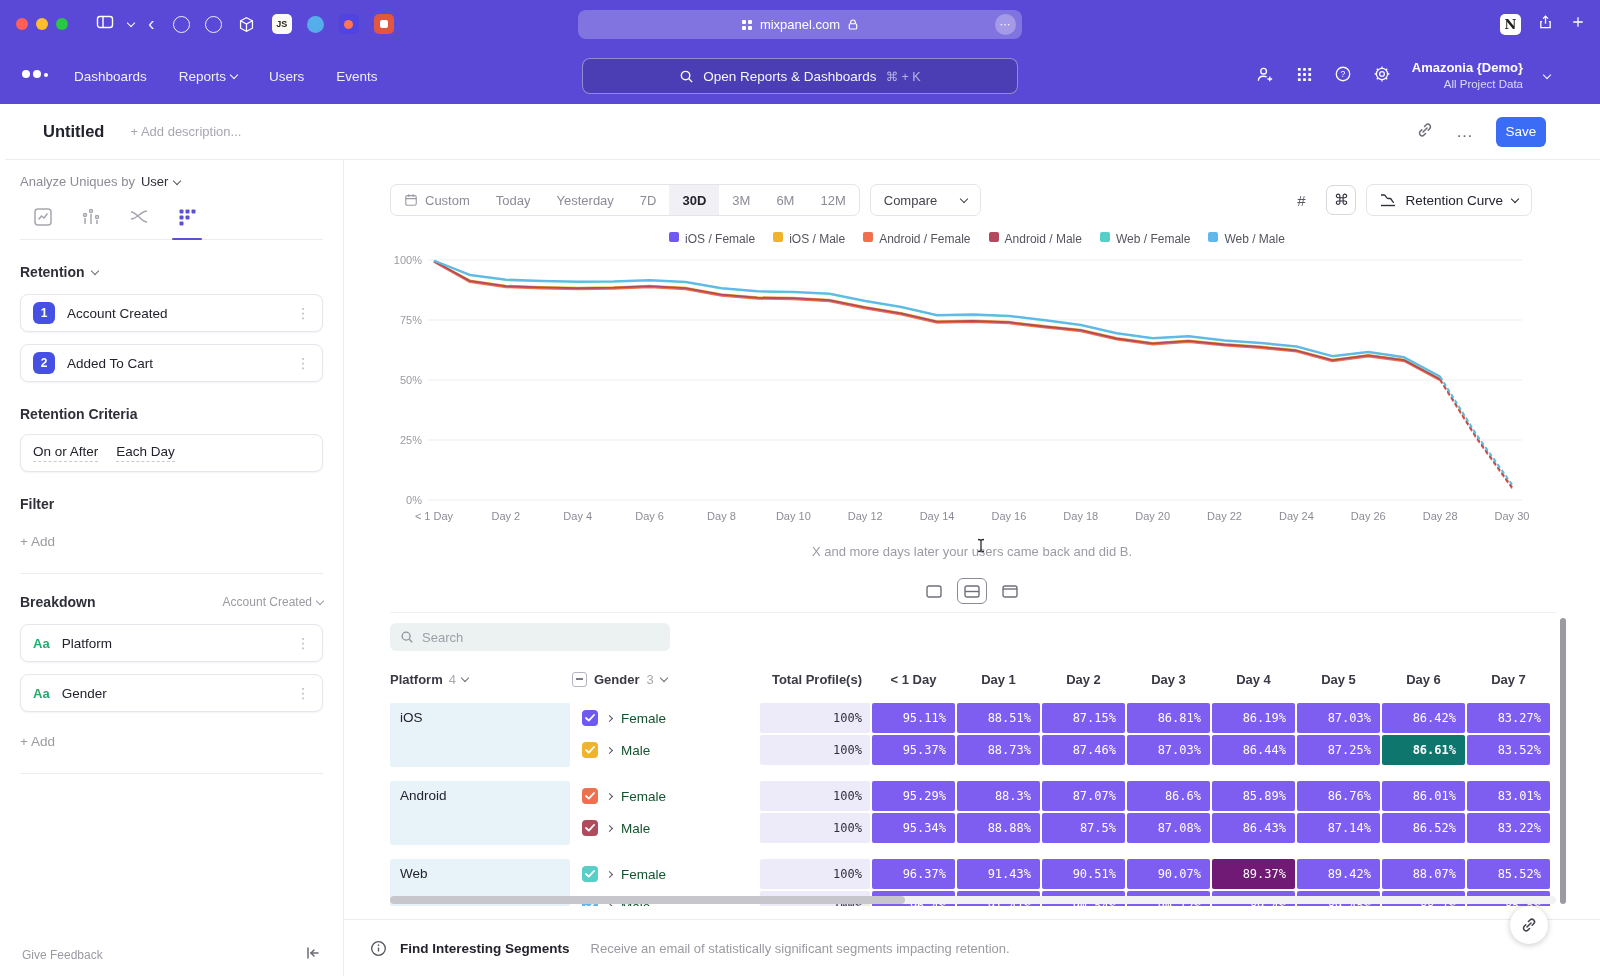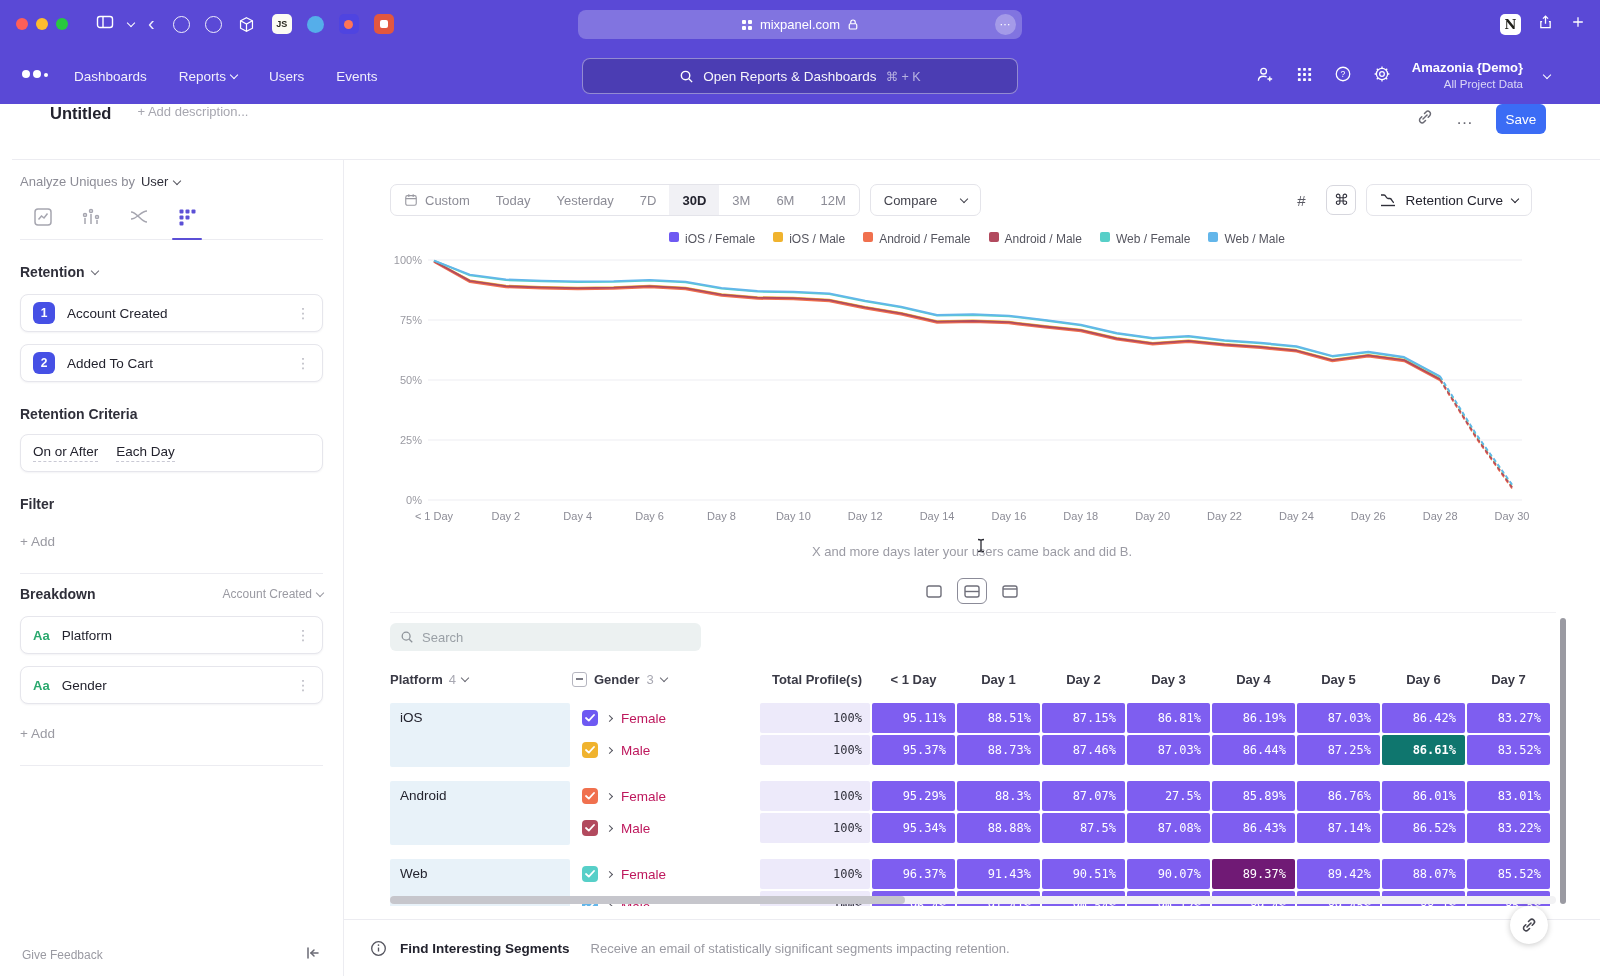--- a/index.html
+++ b/index.html
@@ -31,21 +31,21 @@
   .nav-search .ph{font-size:13.5px;color:rgba(255,255,255,.95)}
   .nav-search .sc{font-size:12.5px;color:rgba(255,255,255,.6)}
   .nav-right{position:absolute;right:50px;top:0;height:56px;display:flex;align-items:center;gap:21px}
   .account{text-align:right;line-height:1.3}
   .account .name{font-size:13px;font-weight:bold}
   .account .sub{font-size:11.5px;opacity:.78}
 
   .chev{display:inline-block;width:6px;height:6px;border-right:1.5px solid currentColor;border-bottom:1.5px solid currentColor;transform:rotate(45deg);margin-bottom:2px}
   .chev.r{transform:rotate(-45deg);margin-bottom:0}
 
-  .report-header{position:absolute;top:104px;left:12px;right:0;height:56px;background:#fff;border-bottom:1px solid #ececf1;display:flex;align-items:flex-start;padding:0 54px 0 38px}
+  .report-header{position:absolute;top:104px;left:5px;right:0;height:56px;background:#fff;border-bottom:1px solid #ececf1;display:flex;align-items:center;padding:0 54px 0 38px}
   .rh-title{font-size:16.5px;font-weight:bold;color:#23232e}
   .rh-desc{font-size:13px;color:#a7a7b0;margin-left:26px}
   .rh-right{margin-left:auto;display:flex;align-items:center;gap:22px}
   .ellipsis{font-size:17px;color:#6a6a74;letter-spacing:1px}
   .save-btn{width:50px;height:30px;border-radius:6px;background:#3b6cf5;color:#fff;font-size:13.5px;display:flex;align-items:center;justify-content:center;border:none}
 
   .sidebar{position:absolute;left:0;top:160px;bottom:0;width:344px;background:#fff;border-right:1px solid #ececf1;padding:0 20px}
   .analyze{margin-top:14px;font-size:13px;color:#8c8c96;display:flex;align-items:center;gap:6px}
   .analyze .val{color:#2f2f3a;font-weight:normal}
   .viz-tabs{display:flex;gap:26px;margin-top:16px;padding:2px 0 12px 12px;border-bottom:1px solid #ececf1;position:relative}
@@ -56,21 +56,21 @@
   .card{height:38px;border:1px solid #e6e6ec;border-radius:8px;box-shadow:0 1px 2px rgba(25,25,60,.05);display:flex;align-items:center;padding:0 12px;margin-top:12px;background:#fff}
   .card:first-of-type{margin-top:14px}
   .step-badge{width:22px;height:22px;border-radius:6px;background:#4650e5;color:#fff;font-size:12px;font-weight:bold;display:flex;align-items:center;justify-content:center;margin-right:12px}
   .aa-badge{color:#29a86d;font-size:13px;font-weight:bold;margin-right:12px}
   .card-label{font-size:13.5px;color:#23232e;flex:1}
   .dots{color:#b4b4be;font-size:14px}
   .criteria-card{gap:18px}
   .criteria-card span{font-size:13.5px;color:#23232e;border-bottom:1px dashed #c9c9d4;padding-bottom:2px}
   .add-link{margin-top:22px;font-size:13.5px;color:#9a9aa2}
   .divider{border:none;border-top:1px solid #ececf1;margin-top:24px}
-  .breakdown-row{margin-top:12px;display:flex;align-items:center;justify-content:space-between}
+  .breakdown-row{margin-top:20px;display:flex;align-items:center;justify-content:space-between}
   .breakdown-scope{font-size:12px;color:#9a9aa2;display:flex;align-items:center;gap:5px}
   .sidebar-footer{position:absolute;left:0;right:0;bottom:0;height:42px;display:flex;align-items:center;justify-content:space-between;padding:0 22px}
   .feedback{font-size:12px;color:#9a9aa2}
 
   .main{position:absolute;left:344px;top:160px;right:0;bottom:0;background:#fff}
   .m-toolbar{position:absolute;top:24px;left:46px;right:68px;height:32px;display:flex;align-items:center}
   .seg{display:flex;align-items:stretch;border:1px solid #e4e4ea;border-radius:7px;height:32px;background:#fff;overflow:hidden}
   .seg-item{padding:0 13px;font-size:13px;color:#8c8c96;display:flex;align-items:center;gap:7px}
   .seg-item.active{color:#23232e;font-weight:bold;background:#f1f1f5}
   .compare-btn{margin-left:10px;display:flex;align-items:center;gap:24px;border:1px solid #e4e4ea;border-radius:7px;height:32px;padding:0 13px;font-size:13px;color:#44444e;background:#fff}
@@ -83,37 +83,37 @@
   .swatch{width:10px;height:10px;border-radius:2px;display:inline-block}
   .m-chart{position:absolute;top:92px;left:46px;right:36px;height:276px}
   .m-chart text{font-family:"Liberation Sans",sans-serif}
   .m-caption{position:absolute;top:384px;left:0;right:0;text-align:center;font-size:13px;color:#9b9ba4}
   .text-cursor{position:absolute;left:50.3%;top:378px}
   .m-toggles{position:absolute;top:418px;left:0;right:0;display:flex;justify-content:center;gap:8px}
   .toggle-btn{width:30px;height:26px;border-radius:6px;display:flex;align-items:center;justify-content:center;border:1px solid transparent;background:#fff;color:#6f6f7a}
   .toggle-btn.active{border-color:#8b8b98}
 
   .m-table{position:absolute;top:452px;left:46px;right:44px;bottom:70px;overflow:hidden;border-top:1px solid #f1f1f4;padding-top:10px}
-  .search-box{width:311px;height:28px;border-radius:6px;background:#ecf1f1;display:flex;align-items:center;padding:0 10px;gap:8px}
+  .search-box{width:280px;height:28px;border-radius:6px;background:#ecf1f1;display:flex;align-items:center;padding:0 10px;gap:8px}
   .search-box input{border:none;background:transparent;outline:none;font-size:13px;color:#55555f;font-family:"Liberation Sans",sans-serif;width:220px}
   .search-box input::placeholder{color:#9aa0a6}
   .t-head{display:flex;align-items:center;margin-top:14px;height:28px;font-size:13px;color:#3a3a46}
   .col-platform{width:180px;display:flex;align-items:center;gap:6px}
   .col-gender{width:190px;display:flex;align-items:center;gap:7px;padding-left:2px}
   .col-total{width:110px;text-align:right;padding-right:8px;font-weight:bold;color:#3a3a46}
   .col-count{color:#a8a8b2}
   .col-day{width:83px;margin-left:2px;text-align:center;font-weight:bold;color:#3a3a46}
   .minus-box{width:15px;height:15px;border:1.5px solid #b6b6c0;border-radius:3px;display:flex;align-items:center;justify-content:center}
   .minus-box i{display:block;width:7px;height:2px;background:#7a7a84}
   .t-body{margin-top:10px}
   .tgroup{display:flex;margin-bottom:14px}
   .platform-cell{width:180px;background:#e8f2f9;border-radius:2px;padding:7px 10px;font-size:13.5px;color:#23232e}
   .group-rows{flex:1}
   .trow{display:flex;align-items:center;height:30px;margin-bottom:2px}
-  .gender-cell{width:190px;display:flex;align-items:center;gap:9px;font-size:13.5px;color:#be185d;padding-left:12px}
+  .gender-cell{width:190px;display:flex;align-items:center;gap:9px;font-size:13.5px;color:#14532d;padding-left:12px}
   .cbox{width:16px;height:16px;border-radius:4px;display:flex;align-items:center;justify-content:center;flex:none}
   .gender-cell .chev{border-color:#55555f;width:5px;height:5px}
   .total-cell{width:110px;height:30px;background:#edeafa;border-radius:2px;display:flex;align-items:center;justify-content:flex-end;padding-right:8px;font-family:"DejaVu Sans Mono",monospace;font-size:12px;color:#2f2f3a}
   .val-cell{width:83px;height:30px;margin-left:2px;background:#7e5ef0;border-radius:2px;color:#fff;font-family:"DejaVu Sans Mono",monospace;font-size:12px;display:flex;align-items:center;justify-content:flex-end;padding-right:9px}
 
   .h-scroll{position:absolute;left:46px;right:44px;bottom:72px;height:8px;border-radius:4px;background:#f2f2f4}
   .h-thumb{position:absolute;left:0;top:0;height:8px;width:515px;border-radius:4px;background:#c6c6cc}
   .v-scroll{position:absolute;right:34px;top:458px;bottom:72px;width:6px;border-radius:3px;background:#9a9aa2}
 
   .m-footer{position:absolute;left:0;right:0;bottom:0;height:57px;border-top:1px solid #ececf1;background:#fff;display:flex;align-items:center;padding-left:26px;gap:13px}
@@ -617,21 +617,21 @@
                     <path d="M1 4L3.8 6.6 9 1" stroke="#fff" stroke-width="1.8" fill="none" stroke-linecap="round" stroke-linejoin="round"></path>
                   </svg>
                 </span>
                 <span class="chev r" style="color: rgb(85, 85, 95);"></span>
                 <span>Female</span>
               </div>
               <div class="total-cell">100%</div>
               <div class="val-cell" style="background: rgb(126, 94, 240);">95.29%</div>
               <div class="val-cell" style="background: rgb(126, 94, 240);">88.3%</div>
               <div class="val-cell" style="background: rgb(126, 94, 240);">87.07%</div>
-              <div class="val-cell" style="background: rgb(126, 94, 240);">27.5%</div>
+              <div class="val-cell" style="background: rgb(126, 94, 240);">86.6%</div>
               <div class="val-cell" style="background: rgb(126, 94, 240);">85.89%</div>
               <div class="val-cell" style="background: rgb(126, 94, 240);">86.76%</div>
               <div class="val-cell" style="background: rgb(126, 94, 240);">86.01%</div>
               <div class="val-cell" style="background: rgb(126, 94, 240);">83.01%</div>
             </div>
             <div class="trow">
               <div class="gender-cell">
                 <span class="cbox" style="background: rgb(178, 74, 94);">
                   <svg width="10" height="8" viewBox="0 0 10 8">
                     <path d="M1 4L3.8 6.6 9 1" stroke="#fff" stroke-width="1.8" fill="none" stroke-linecap="round" stroke-linejoin="round"></path>

